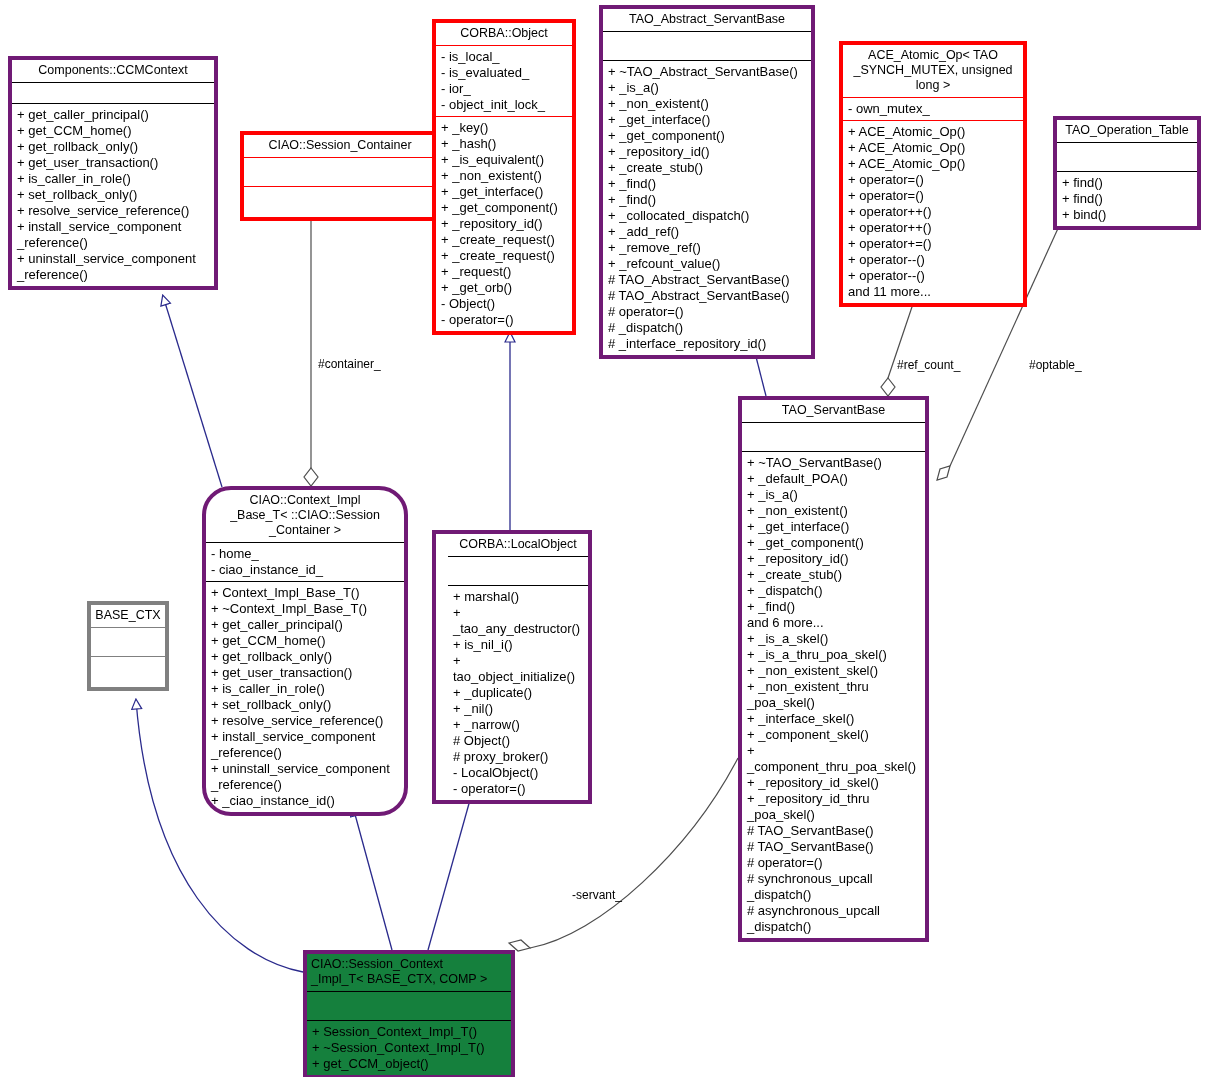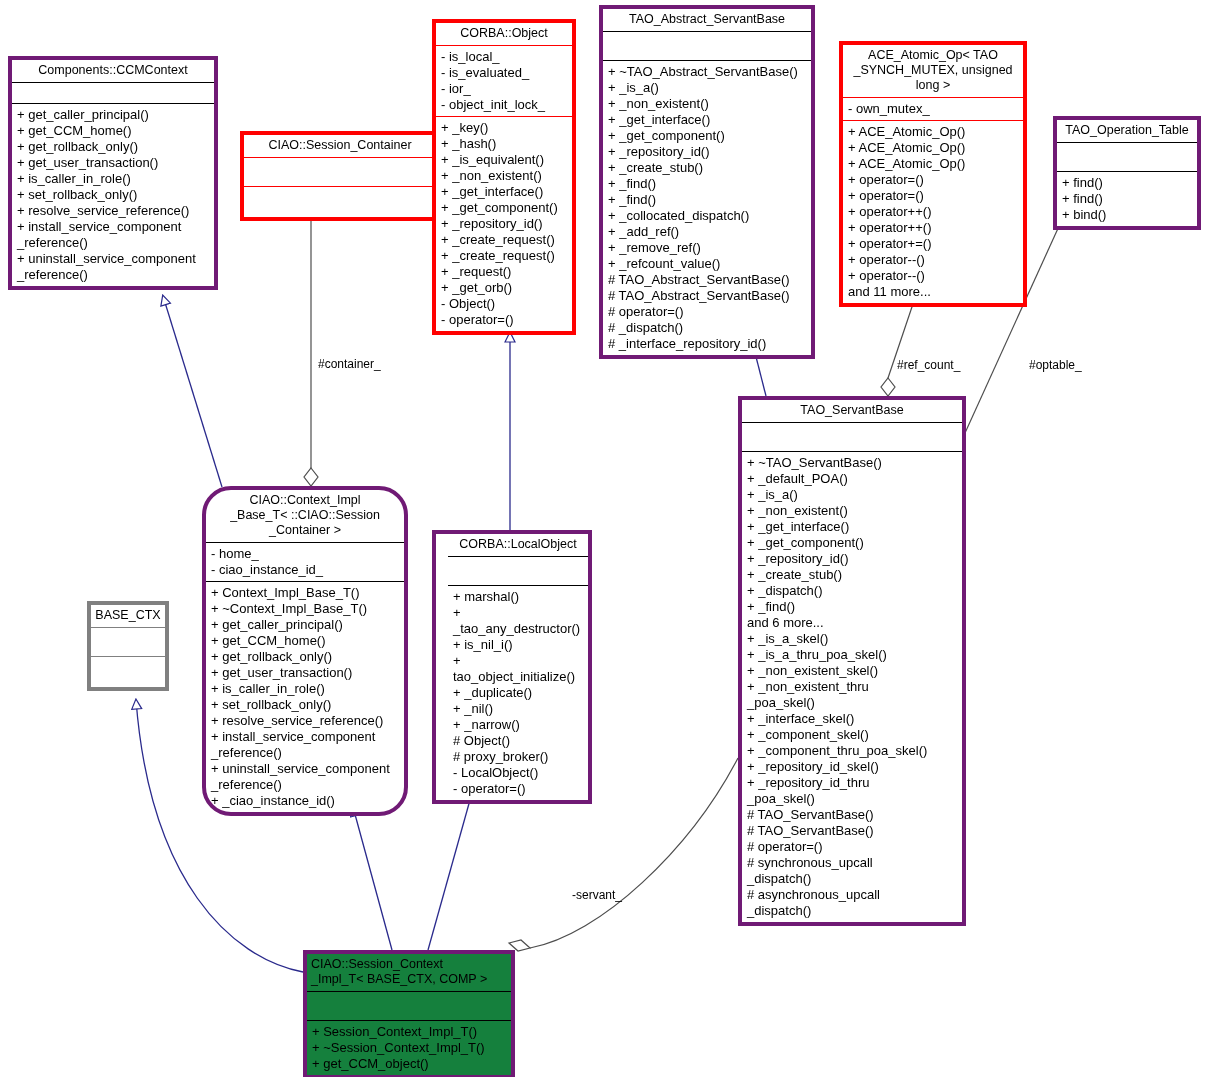--- a/index.html
+++ b/index.html
@@ -269,21 +269,21 @@
   </div>
 
   <div class="umlbox gray" style="left:87px; top:601px; width:82px;">
     <div class="cls-title">BASE_CTX</div>
     <div class="cls-sep"></div>
     <div class="cls-attrs empty" style="height:22px"></div>
     <div class="cls-sep"></div>
     <div class="cls-ops empty" style="height:24px"></div>
   </div>
 
-  <div class="umlbox" style="left:738px; top:396px; width:228px;">
+  <div class="umlbox" style="left:738px; top:396px; width:191px;">
     <div class="cls-title">TAO_ServantBase</div>
     <div class="cls-sep"></div>
     <div class="cls-attrs empty" style="height:22px"></div>
     <div class="cls-sep"></div>
     <div class="cls-ops">+ ~TAO_ServantBase()
 + _default_POA()
 + _is_a()
 + _non_existent()
 + _get_interface()
 + _get_component()

